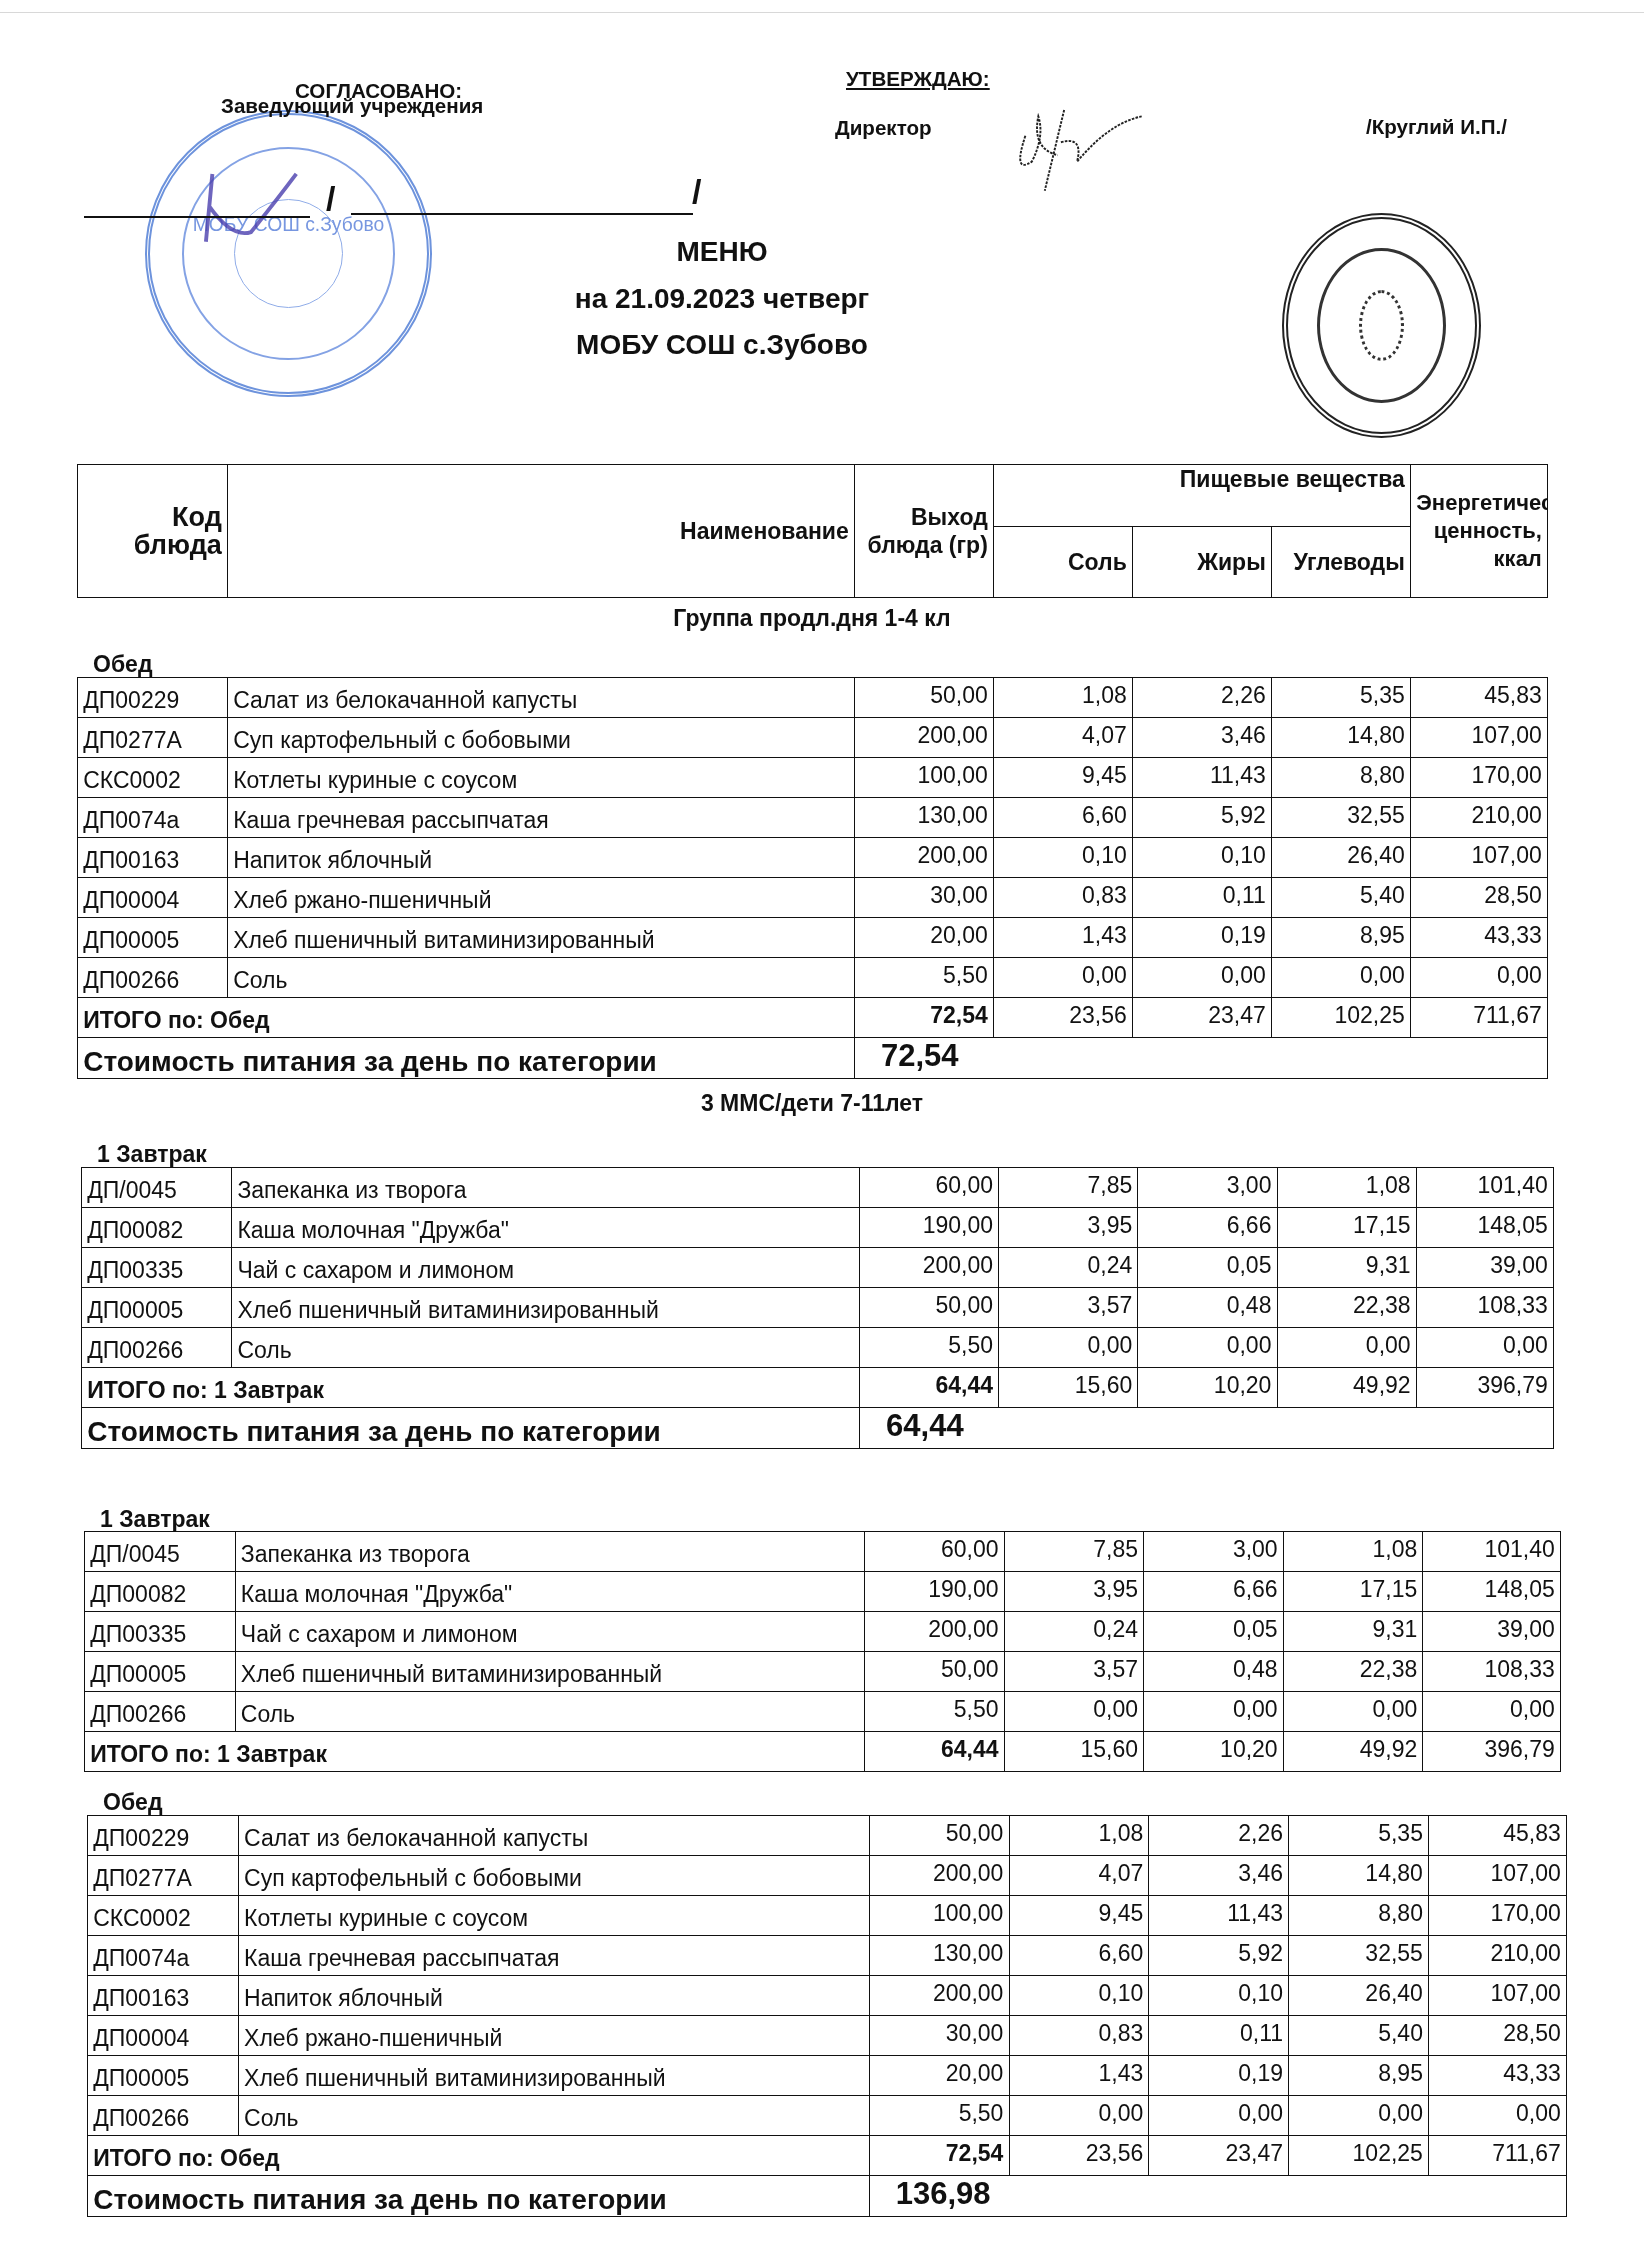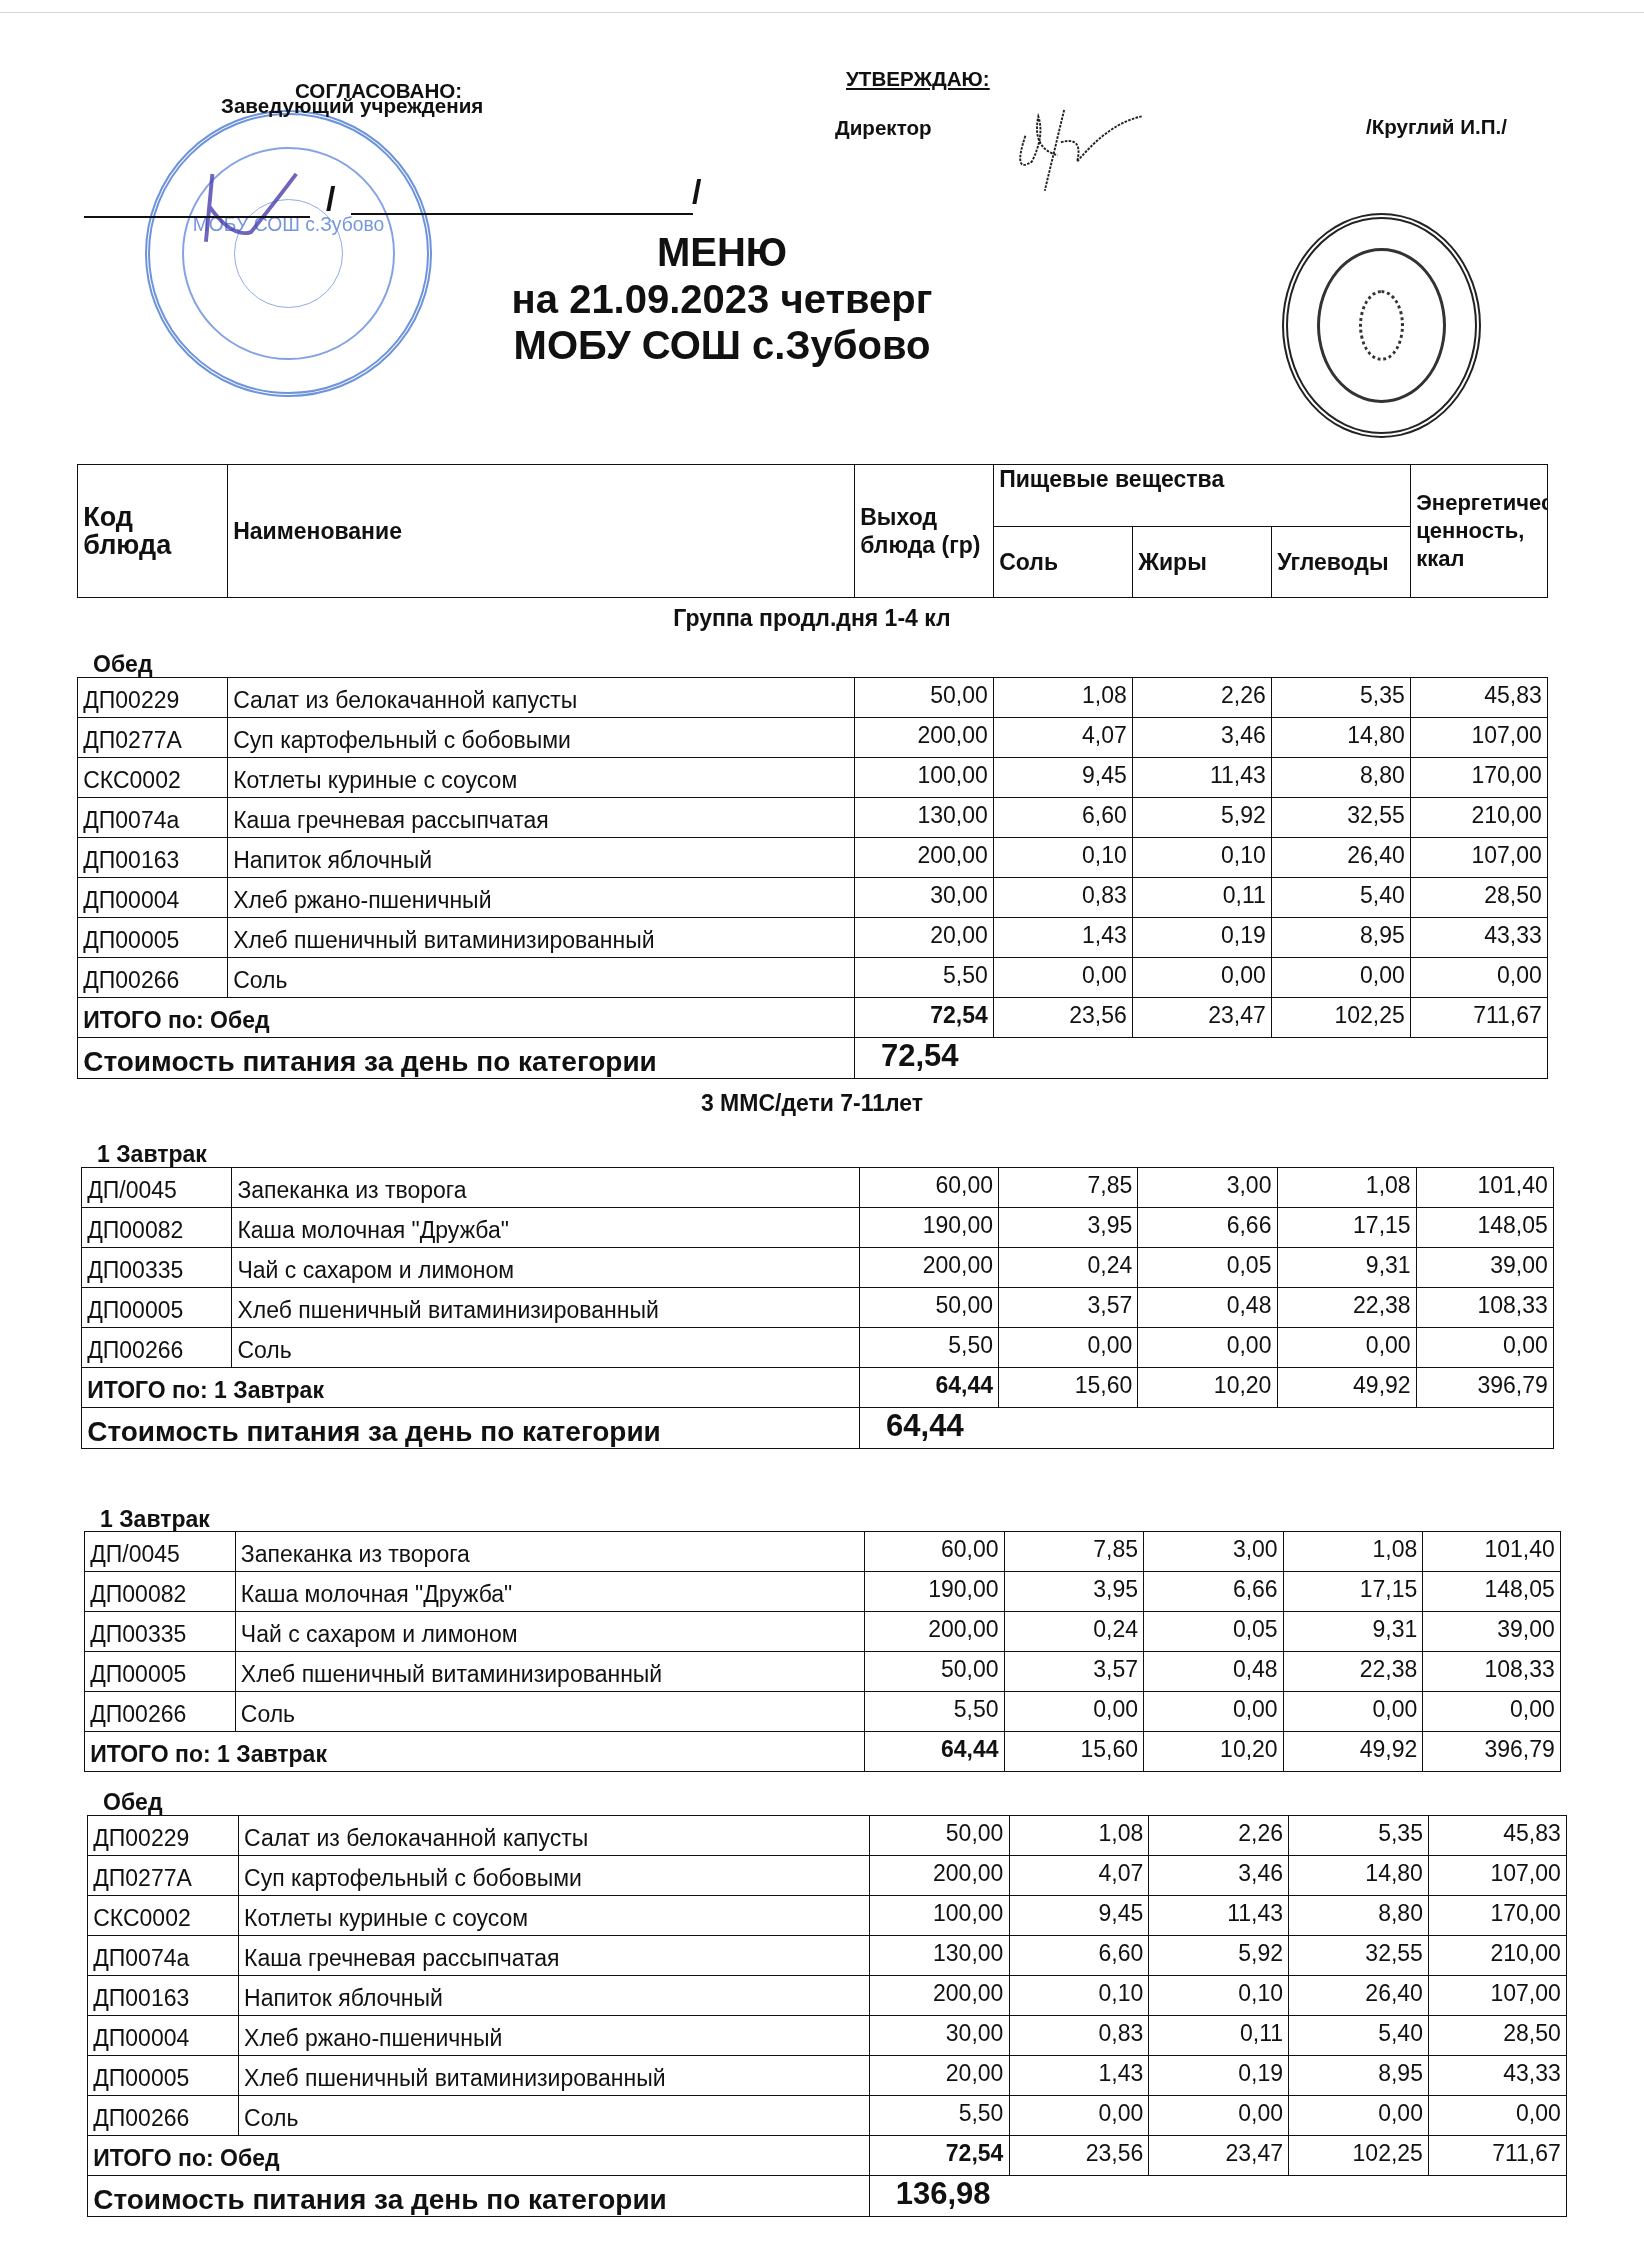--- a/index.html
+++ b/index.html
@@ -3,34 +3,34 @@
 <meta charset="utf-8">
 <style>
   html, body { margin:0; padding:0; background:#ffffff; }
   body { width:1644px; height:2261px; position:relative; overflow:hidden;
          font-family:"Liberation Sans","DejaVu Sans",sans-serif; color:#111; }
   .page { position:absolute; left:0; top:0; width:1644px; height:2261px; }
   .topline { position:absolute; left:0; top:11.6px; width:1644px; height:1.3px; background:#d8d8d8; }
   .hdr-text { position:absolute; font-weight:bold; font-size:20.6px; white-space:nowrap; }
   .sign-line { position:absolute; height:1.9px; background:#111; }
   .slash { position:absolute; font-size:34px; font-weight:bold; }
-  .title { position:absolute; left:0; width:1444px; text-align:center; font-weight:bold; font-size:40px; line-height:46px; }
+  .title { position:absolute; left:0; width:1444px; text-align:center; font-weight:bold; font-size:28px; line-height:46px; }
   .stamp { position:absolute; border-radius:50%; }
   .stamp-blue { border:5.2px double #3d6fd1; opacity:0.75; }
   .stamp-blue .ring2 { position:absolute; inset:32px; border-radius:50%; border:2.6px solid #5b84dc; }
   .stamp-blue .ring3 { position:absolute; inset:84px; border-radius:50%; border:1.9px solid #6a90e0; }
   .stamp-blue .stamp-center { position:absolute; left:0; right:0; top:97px; text-align:center; color:#4a74d6; font-size:19.3px; line-height:26px; }
   .stamp-black { border:6.4px double #222; }
   .stamp-black .ring2 { position:absolute; inset:29px; border-radius:50%; border:3.2px solid #333; }
   .stamp-black .ring3 { position:absolute; inset:71px; border-radius:50%; border:3.9px dotted #333; }
   .signature { position:absolute; }
 
   table.menu { position:absolute; left:77px; border-collapse:collapse; table-layout:fixed; }
   table.menu td, table.menu th { border:1.9px solid #111; padding:0 5.2px; font-size:23px; overflow:hidden; white-space:nowrap; }
-  table.menu th { font-weight:bold; text-align:left; line-height:28px; white-space:normal; }
+  table.menu th { font-weight:bold; text-align:right; line-height:28px; white-space:normal; }
   .num { text-align:right; vertical-align:top; padding-top:3.9px !important; }
   .txt { text-align:left; vertical-align:bottom; padding-bottom:2.6px !important; }
   .bold { font-weight:bold; }
   .cost-label { font-size:28px !important; font-weight:bold; vertical-align:bottom; }
   .cost-value { font-size:31px !important; font-weight:bold; vertical-align:top; padding-left:26px !important; }
   .section-title { position:absolute; left:77px; width:1470px; text-align:center; font-size:23px; font-weight:bold; }
   .meal-title { position:absolute; font-size:23px; font-weight:bold; }
 </style>
 </head>
 <body>

